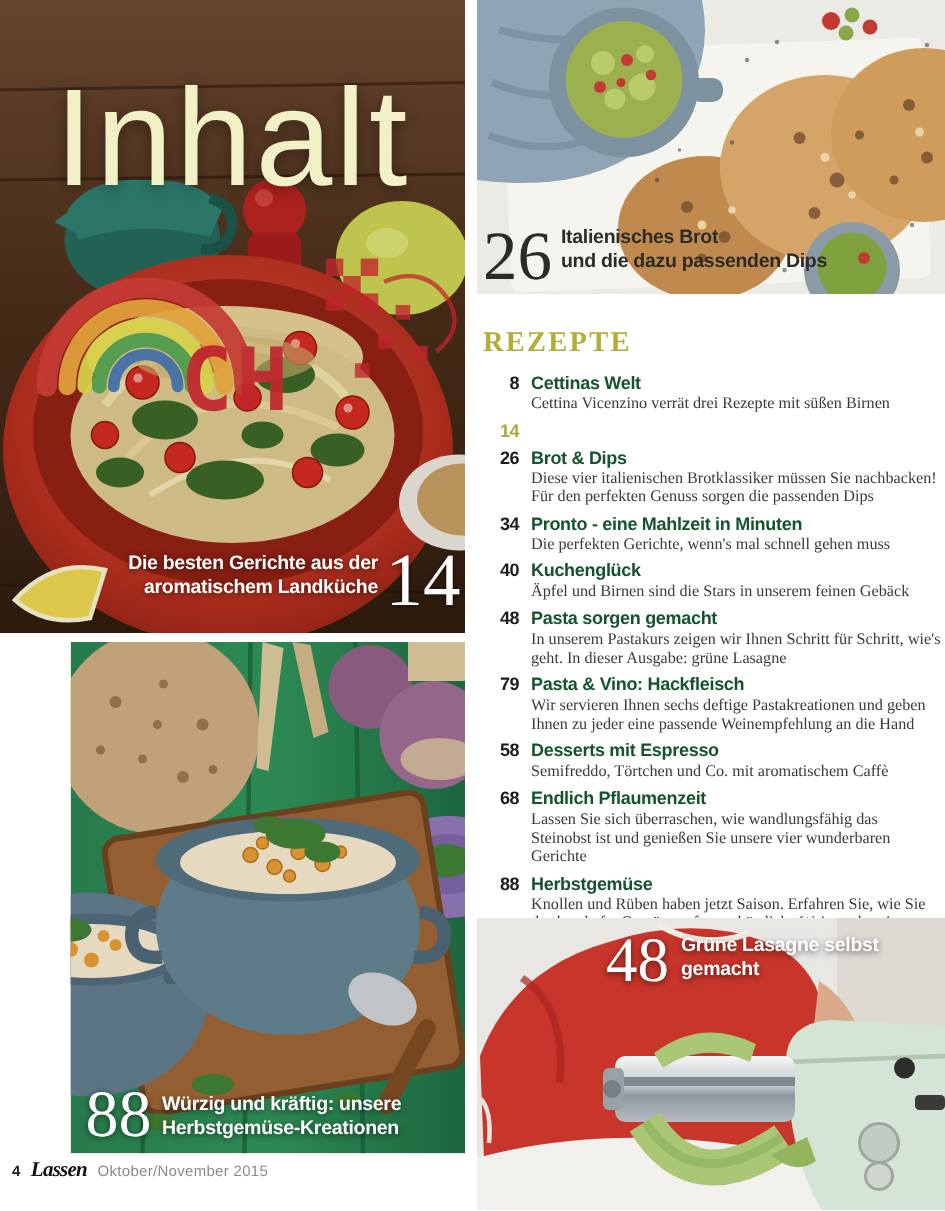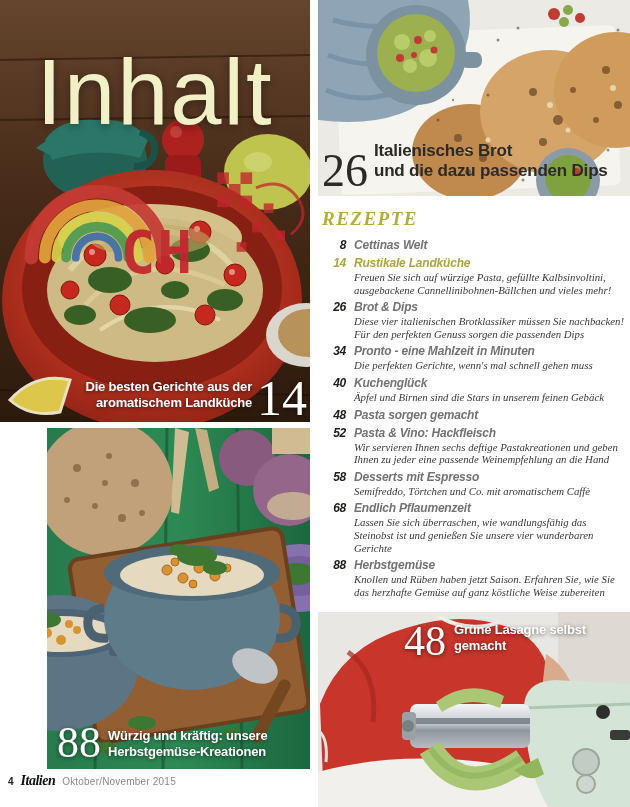--- a/index.html
+++ b/index.html
@@ -18,44 +18,44 @@
     font-family:Liberation Sans, sans-serif;font-size:92px;line-height:1.05;
     color:#f2f0c6;text-shadow:0 2px 10px rgba(0,0,0,.4);letter-spacing:2px;margin-top:38px;}
 
   .watermark{position:absolute;left:8px;top:4px;opacity:.92;}
 
   .photo-caption{position:absolute;display:flex;color:#fff;
     text-shadow:0 1px 4px rgba(0,0,0,.55);}
   .cap-num{font-family:"Liberation Serif",serif;line-height:.8;}
   .cap-text{font-weight:bold;font-size:13px;line-height:1.22;letter-spacing:-.2px;}
 
-  #cap-14{right:3px;bottom:4px;align-items:flex-end;justify-content:flex-end;}
+  #cap-14{right:3px;bottom:16px;align-items:flex-end;justify-content:flex-end;}
   #cap-14 .cap-num{font-size:50px;}
   #cap-14 .cap-text{text-align:right;margin-right:5px;margin-bottom:7px;}
 
   #cap-88{left:10px;bottom:9px;align-items:flex-end;}
   #cap-88 .cap-num{font-size:44px;}
   #cap-88 .cap-text{margin-left:7px;margin-bottom:0;}
 
   #cap-26{left:4px;bottom:6px;align-items:flex-end;color:#2c2a26;text-shadow:none;}
   #cap-26 .cap-num{font-size:46px;}
-  #cap-26 .cap-text{margin-left:6px;margin-bottom:8px;font-size:17px;}
+  #cap-26 .cap-text{margin-left:6px;margin-bottom:8px;font-size:13px;}
 
   #cap-48{left:86px;top:10px;align-items:flex-end;}
   #cap-48 .cap-num{font-size:42px;}
   #cap-48 .cap-text{margin-left:8px;margin-bottom:5px;}
 
-  #rezepte{position:absolute;left:322px;top:208px;width:306px;font-style:italic;}
+  #rezepte{position:absolute;left:322px;top:218px;width:306px;}
   .rez-heading{font-family:"Liberation Serif",serif;font-weight:bold;font-size:19px;
     letter-spacing:1.5px;color:#b3ae35;margin:0 0 8px 0;}
   .entry{display:flex;margin-bottom:4px;}
   .num{flex:0 0 24px;width:24px;text-align:right;margin-right:8px;font-size:12px;
     font-weight:bold;color:#1d1c1a;line-height:14px;letter-spacing:-.3px;}
   .ebody{flex:1;}
-  .etitle{font-size:12px;font-weight:bold;color:#737373;line-height:14px;letter-spacing:-.2px;}
+  .etitle{font-size:12px;font-weight:bold;color:#14532d;line-height:14px;letter-spacing:-.2px;}
   .edesc{font-family:"Liberation Serif",serif;font-size:10.8px;line-height:12.6px;
     color:#3c3a38;margin-top:1px;}
   .entry.hl .num,.entry.hl .etitle{color:#a9a83e;}
 
   #footer{position:absolute;left:8px;top:773px;display:flex;align-items:baseline;gap:7px;}
   .pageno{font-size:10px;font-weight:bold;color:#222;}
   .maglogo{font-family:"Liberation Serif",serif;font-style:italic;font-weight:bold;
     font-size:14px;color:#111;letter-spacing:-.5px;}
   .issue{font-size:10px;color:#8a8a8a;letter-spacing:.2px;}
 </style>
@@ -380,28 +380,25 @@
     </div>
   </div>
 
   <div id="rezepte">
     <h2 class="rez-heading">REZEPTE</h2>
 
     <div class="entry">
       <span class="num">8</span>
       <div class="ebody">
           <div class="etitle">Cettinas Welt</div>
+      <div class="edesc">Cettina Vicenzino verrät drei Rezepte mit süßen Birnen</div>
         </div>
     </div>
     <div class="entry hl">
       <span class="num">14</span>
-      <div class="ebody">
-          <div class="etitle">Rustikale Landküche</div>
-      <div class="edesc">Freuen Sie sich auf würzige Pasta, gefüllte Kalbsinvoltini, ausgebackene Cannellinibohnen-Bällchen und vieles mehr!</div>
-        </div>
     </div>
     <div class="entry">
       <span class="num">26</span>
       <div class="ebody">
           <div class="etitle">Brot &amp; Dips</div>
       <div class="edesc">Diese vier italienischen Brotklassiker müssen Sie nachbacken! Für den perfekten Genuss sorgen die passenden Dips</div>
         </div>
     </div>
     <div class="entry">
       <span class="num">34</span>
@@ -414,24 +411,25 @@
       <span class="num">40</span>
       <div class="ebody">
           <div class="etitle">Kuchenglück</div>
       <div class="edesc">Äpfel und Birnen sind die Stars in unserem feinen Gebäck</div>
         </div>
     </div>
     <div class="entry">
       <span class="num">48</span>
       <div class="ebody">
           <div class="etitle">Pasta sorgen gemacht</div>
-        </div>
-    </div>
-    <div class="entry">
-      <span class="num">52</span>
+      <div class="edesc">In unserem Pastakurs zeigen wir Ihnen Schritt für Schritt, wie's geht. In dieser Ausgabe: grüne Lasagne</div>
+        </div>
+    </div>
+    <div class="entry">
+      <span class="num">79</span>
       <div class="ebody">
           <div class="etitle">Pasta &amp; Vino: Hackfleisch</div>
       <div class="edesc">Wir servieren Ihnen sechs deftige Pastakreationen und geben Ihnen zu jeder eine passende Weinempfehlung an die Hand</div>
         </div>
     </div>
     <div class="entry">
       <span class="num">58</span>
       <div class="ebody">
           <div class="etitle">Desserts mit Espresso</div>
       <div class="edesc">Semifreddo, Törtchen und Co. mit aromatischem Caffè</div>
@@ -504,17 +502,17 @@
     <div class="photo-caption" id="cap-48">
       <div class="cap-num">48</div>
       <div class="cap-text">
         <div>Grüne Lasagne selbst gemacht</div>
       </div>
     </div>
   </div>
 
   <div id="footer">
     <span class="pageno">4</span>
-    <span class="maglogo">Italien</span>
+    <span class="maglogo">Lassen</span>
     <span class="issue">Oktober/November 2015</span>
   </div>
 
 </div>
 
 </body></html>

